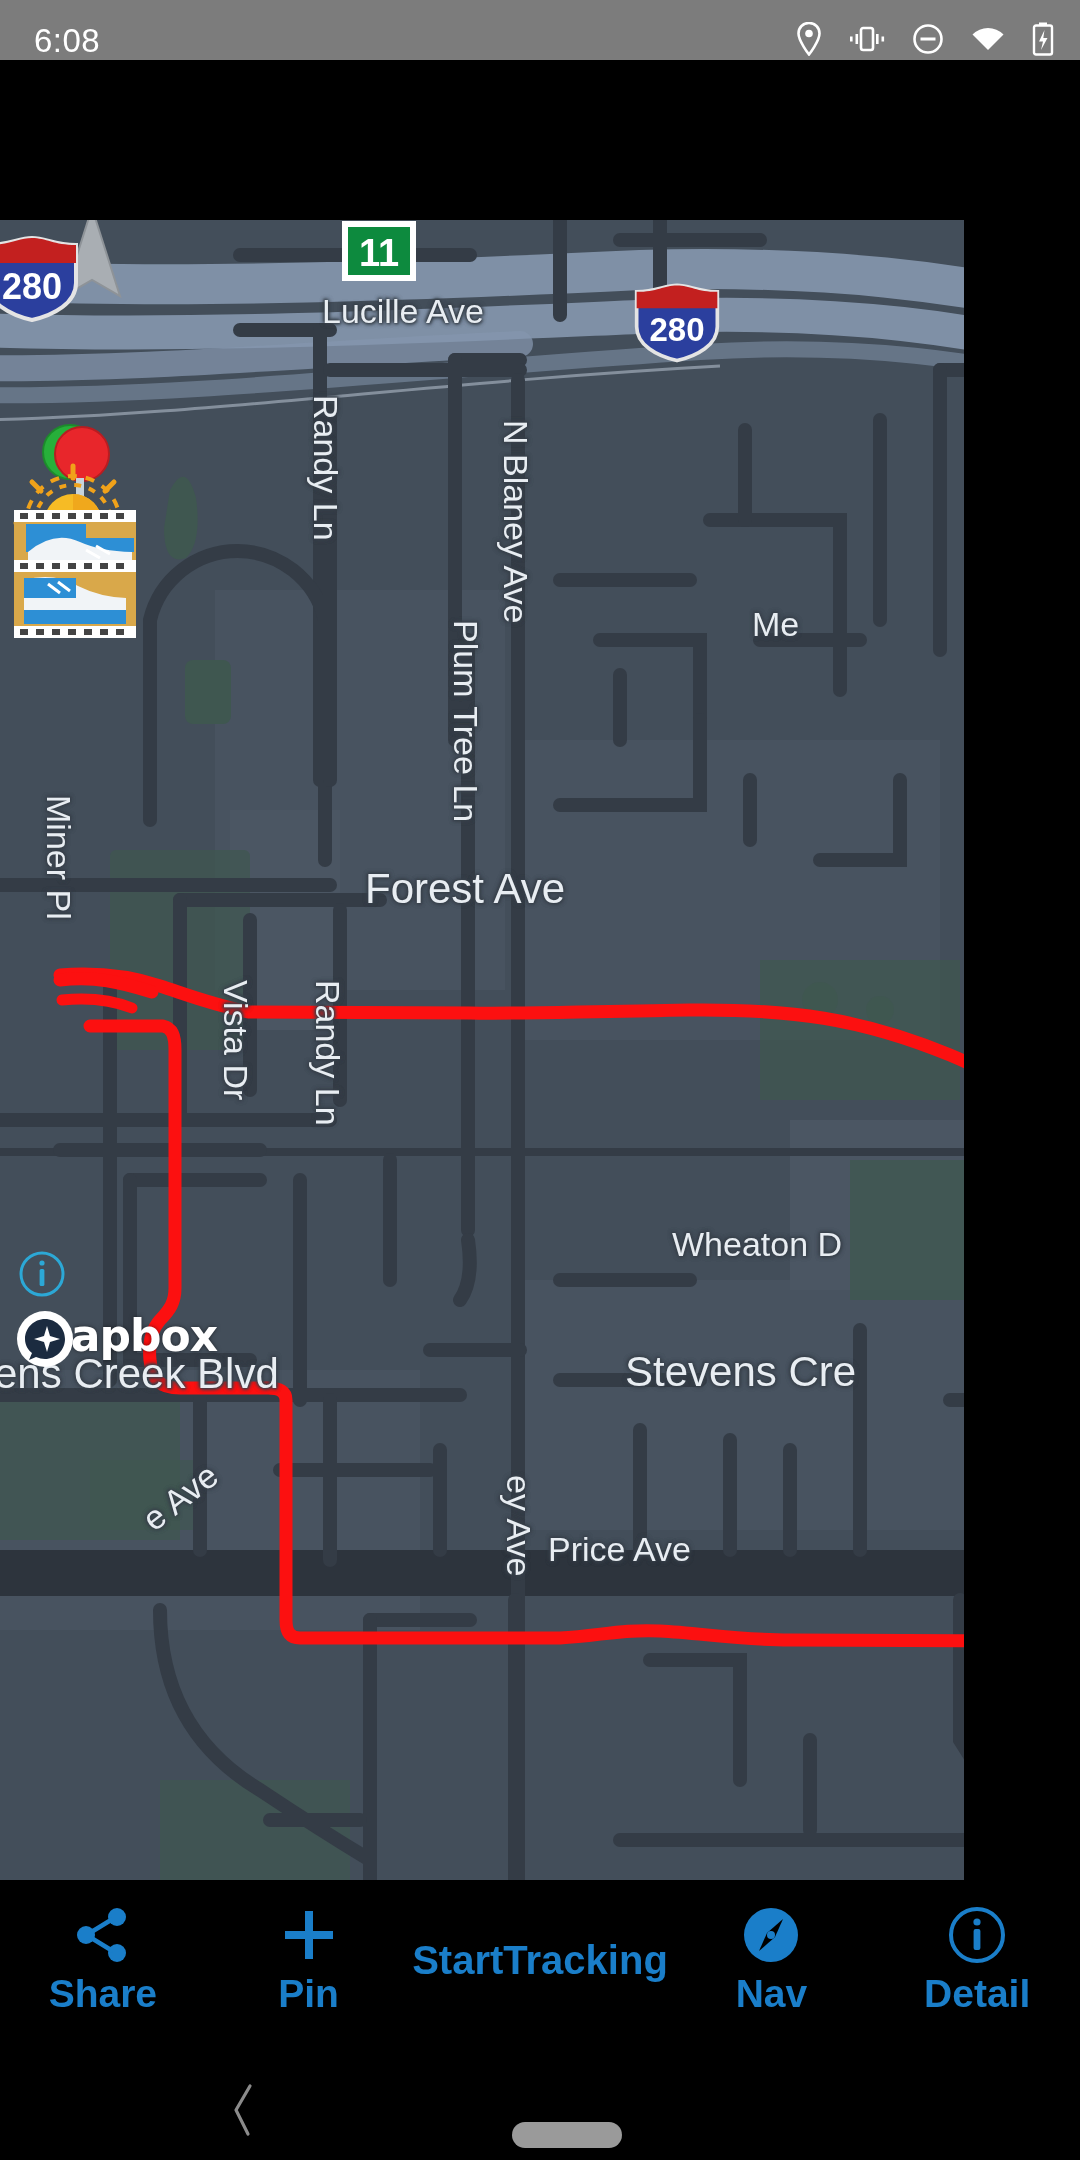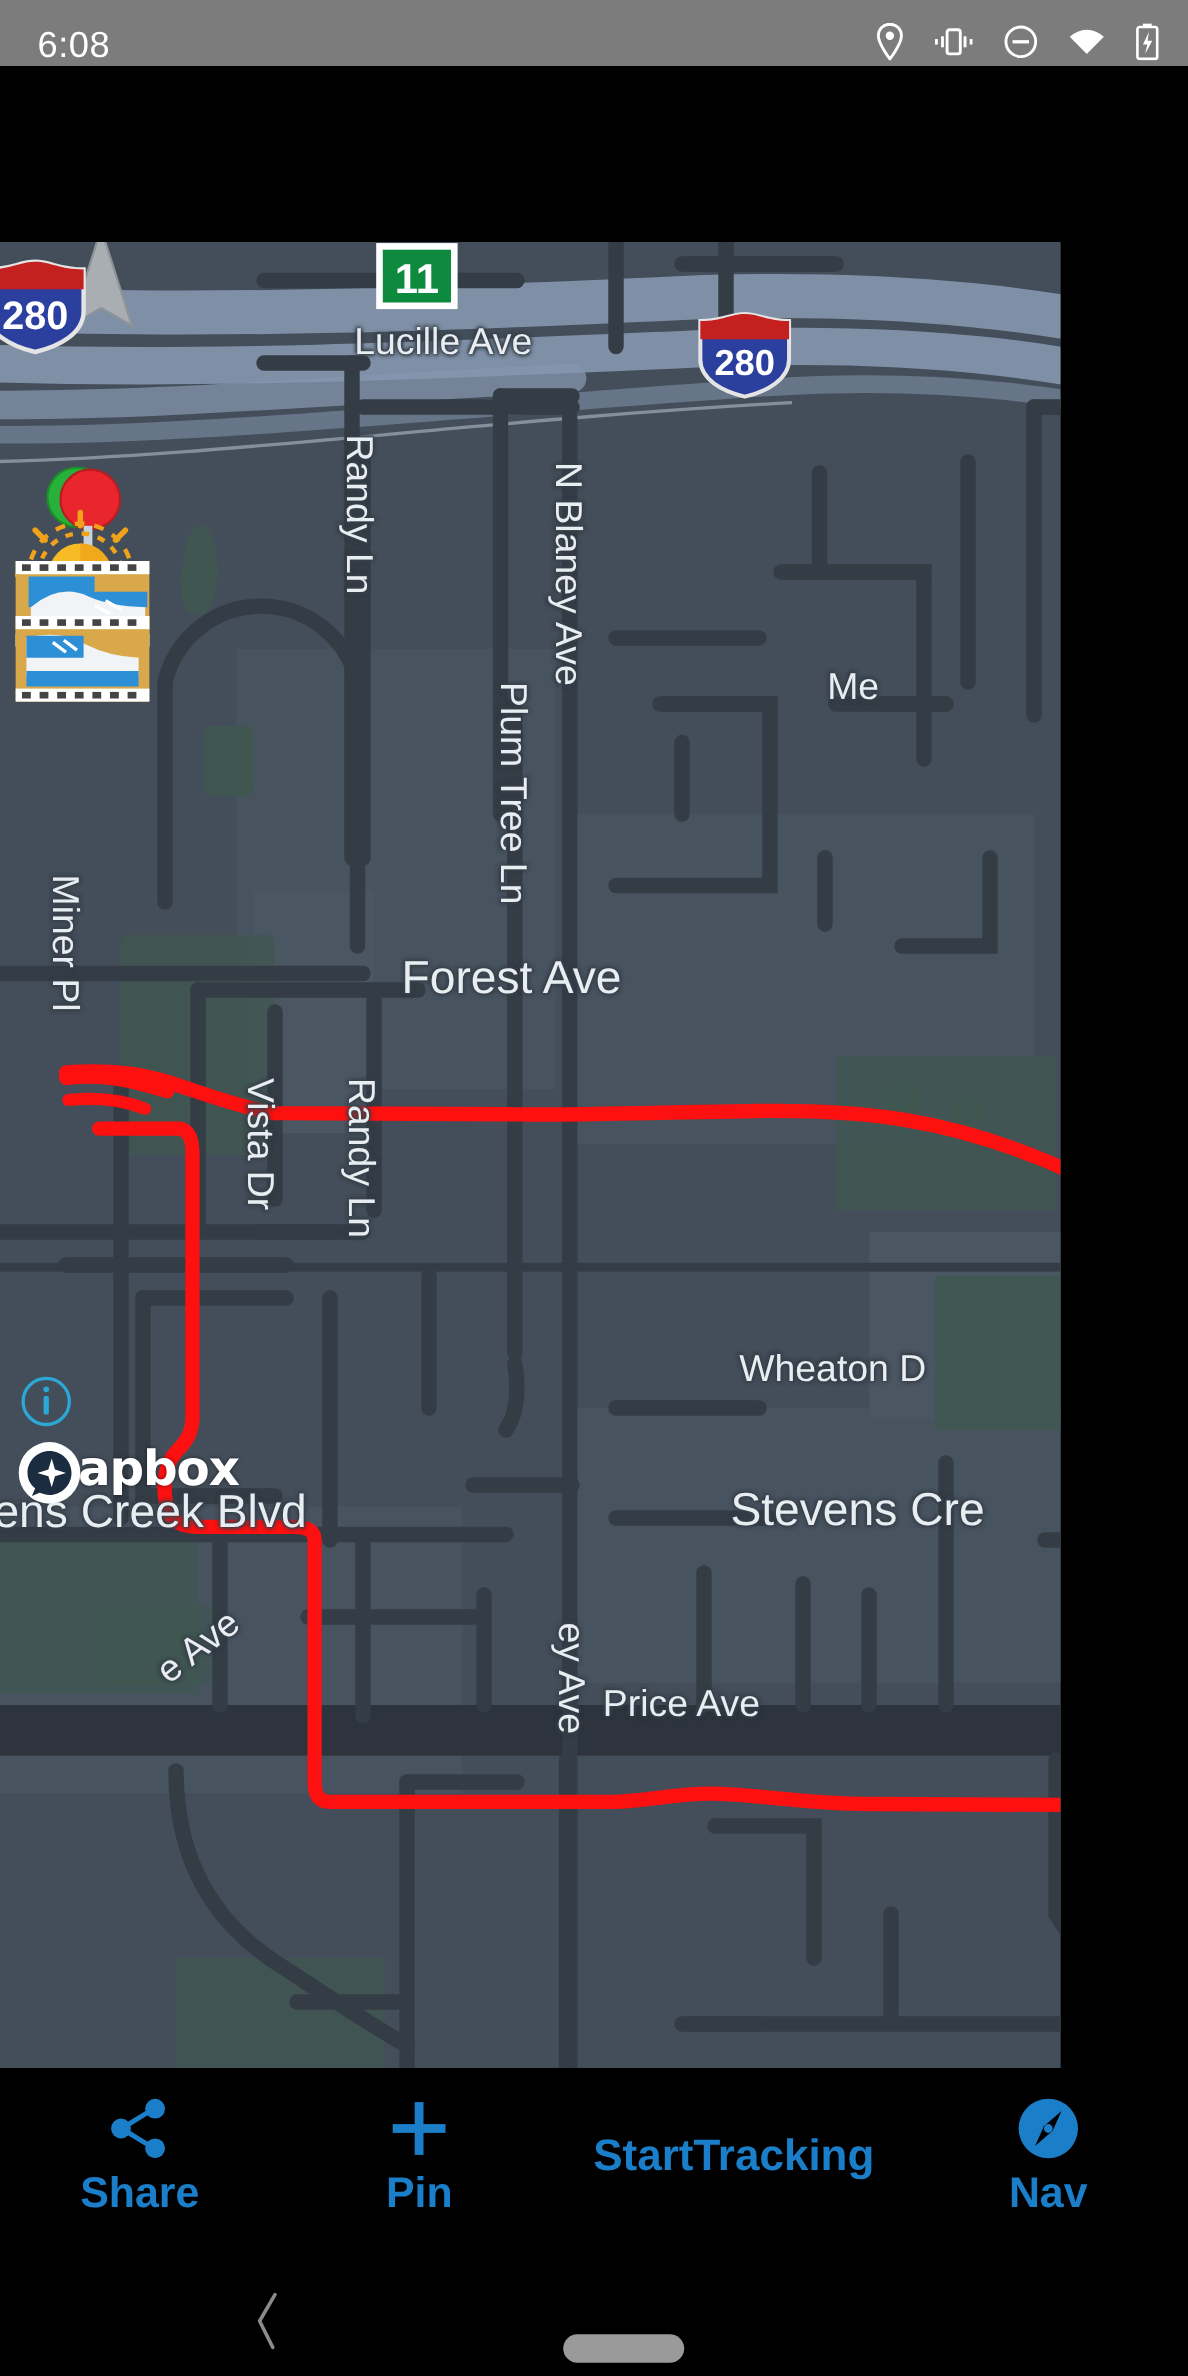--- a/index.html
+++ b/index.html
@@ -429,21 +429,21 @@
     <div class="maplabel big" style="left:365px;top:645px;">Forest Ave</div>
 
     <div class="maplabel vert-lr" style="left:255px;top:760px;transform:rotate(90deg);">Vista Dr</div>
 
     <div class="maplabel vert-lr" style="left:347px;top:760px;transform:rotate(90deg);">Randy Ln</div>
 
     <div class="maplabel" style="left:672px;top:1005px;">Wheaton D</div>
 
     <div class="maplabel big" style="left:-6px;top:1130px;">ens Creek Blvd</div>
 
-    <div class="maplabel big" style="left:664px;top:1128px;">Stevens Cre</div>
+    <div class="maplabel big" style="left:625px;top:1128px;">Stevens Cre</div>
 
     <div class="maplabel" style="left:752px;top:385px;">Me</div>
 
     <div class="maplabel vert-lr" style="left:538px;top:1255px;transform:rotate(90deg);">ey Ave</div>
 
     <div class="maplabel" style="left:548px;top:1310px;">Price Ave</div>
 
     <div class="maplabel" style="left:135px;top:1288px;transform:rotate(-38deg);transform-origin:left top;">e Ave</div>
 
     <div class="info-circle">
@@ -497,20 +497,30 @@
       <div class="tab-icon">
         <svg width="60" height="60" viewBox="0 0 60 60">
           <circle cx="30" cy="30" r="27" fill="#1a7ec9"></circle>
           <path d="M42 14 L34 32 L18 46 L26 28 Z" fill="#000"></path>
           <circle cx="30" cy="30" r="4" fill="#1a7ec9"></circle>
         </svg>
       </div>
       <div class="tab-label">Nav</div>
     </div>
 
+    <div class="tab">
+      <div class="tab-icon">
+        <svg width="60" height="60" viewBox="0 0 60 60">
+          <circle cx="30" cy="30" r="26" fill="none" stroke="#1a7ec9" stroke-width="4"></circle>
+          <circle cx="30" cy="17" r="3.6" fill="#1a7ec9"></circle>
+          <rect x="26.6" y="24" width="6.8" height="21" rx="2" fill="#1a7ec9"></rect>
+        </svg>
+      </div>
+      <div class="tab-label">Detail</div>
+    </div>
   </div>
 
   <div class="gesturebar">
     <div class="gb-back">
       <svg width="32" height="56" viewBox="0 0 32 56">
         <path d="M22 4 L8 28 L20 52" fill="none" stroke="#8b8b8b" stroke-width="3.2" stroke-linecap="round" stroke-linejoin="round"></path>
       </svg>
     </div>
     <div class="gb-pill"></div>
   </div>

